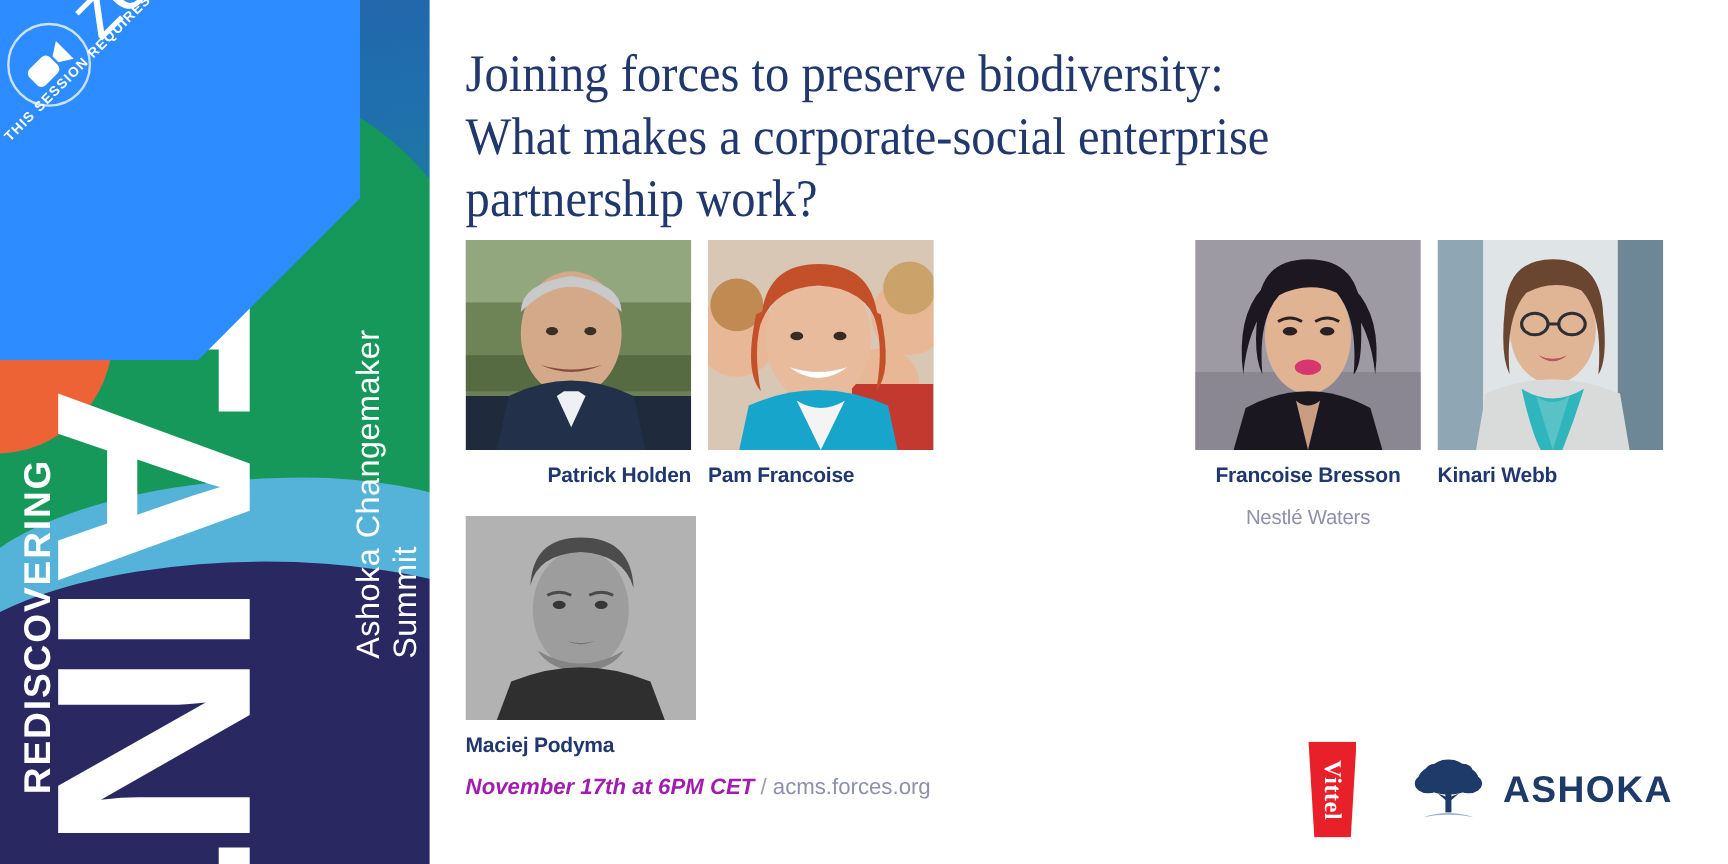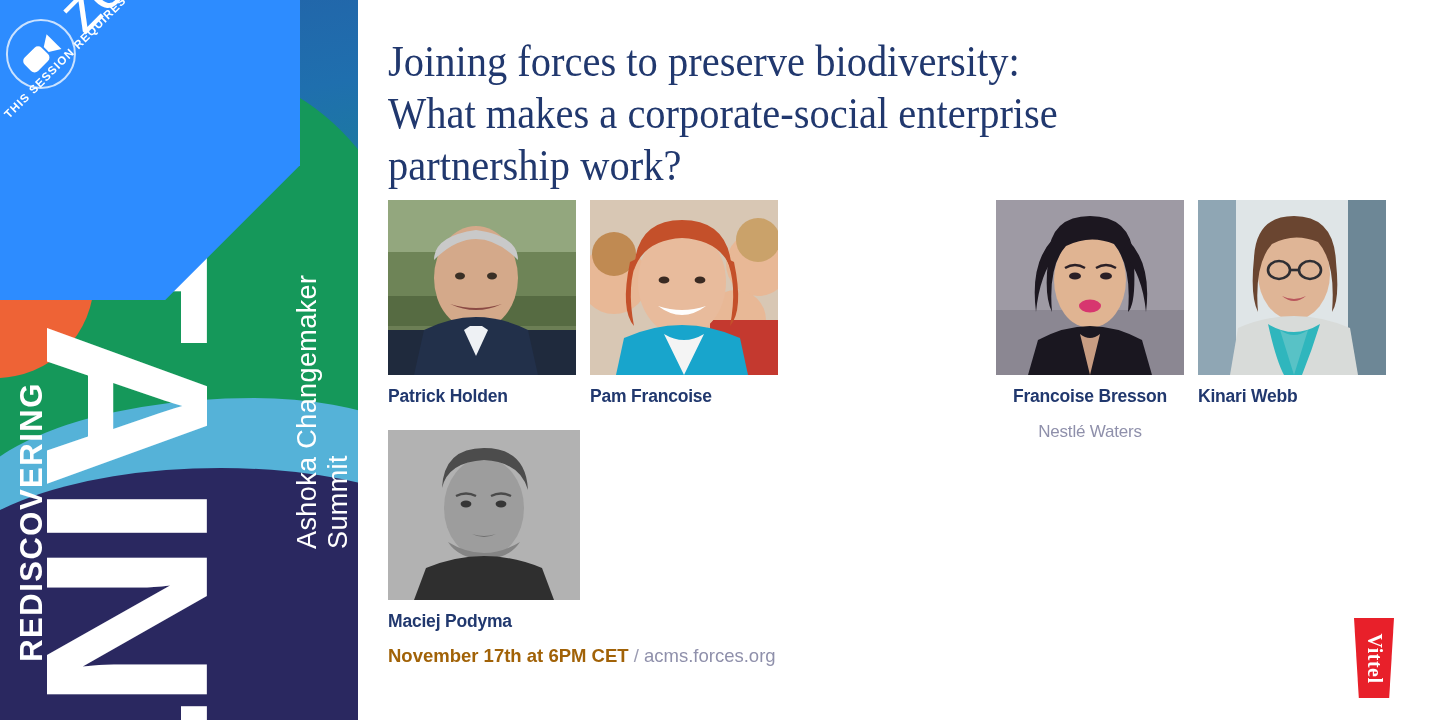--- a/index.html
+++ b/index.html
@@ -226,21 +226,21 @@
     letter-spacing: -0.2px;
     white-space: nowrap;
   }
   #date-line {
     position: absolute;
     left: 30px; top: 645px;
     font-family: "Liberation Sans", sans-serif;
     font-size: 18.5px;
     white-space: nowrap;
   }
-  #date-strong { color: #a16207; font-weight: 700; }
+  #date-strong { color: #a21caf; font-weight: 700; font-style: italic; }
   #date-sep { color: #9b9cb2; font-weight: 400; }
   #date-url { color: #8f90ab; font-weight: 400; }
 
   
   #logos {
     position: absolute;
     right: 26px; bottom: 22px;
     display: flex;
     align-items: center;
     gap: 46px;
@@ -324,21 +324,21 @@
   </div>
 
   <div id="content">
 
     <div id="title">
       <div>Joining forces to preserve biodiversity:</div>
       <div>What makes a corporate-social enterprise</div>
       <div>partnership work?</div>
     </div>
 
-    <div class="speaker" style="left:30px; top:200px;">
+    <div class="speaker" style="left:30px; top:200px;text-align:right;">
       <div class="photo">
         <svg viewBox="0 0 188 175" preserveAspectRatio="none">
           <rect width="188" height="175" fill="#6c7f55"></rect>
           <rect width="188" height="60" fill="#93a77e"></rect>
           <rect y="52" width="188" height="48" fill="#6e8457"></rect>
           <rect y="96" width="188" height="30" fill="#566b42"></rect>
           <path d="M0 130 L188 130 L188 175 L0 175Z" fill="#1f2a3d"></path>
           <ellipse cx="88" cy="78" rx="42" ry="52" fill="#d4a98a"></ellipse>
           <path d="M46 60 Q88 18 130 60 Q130 36 88 30 Q46 36 46 60Z" fill="#c9c9c9"></path>
           <ellipse cx="72" cy="76" rx="5" ry="3.4" fill="#3a3026"></ellipse>
@@ -438,16 +438,33 @@
     </div>
 
     <div id="date-line">
       <span id="date-strong">November 17th at 6PM CET</span><span id="date-sep"> / </span><span id="date-url">acms.forces.org</span>
     </div>
 
     <div id="logos">
       <div id="vittel-logo">
         <span id="vittel-text">Vittel</span>
       </div>
+      <div id="ashoka-logo">
+        <svg width="62" height="54" viewBox="0 0 62 54">
+          <g fill="#1d3a68">
+            <ellipse cx="31" cy="18" rx="25" ry="13"></ellipse>
+            <ellipse cx="14" cy="22" rx="11" ry="8"></ellipse>
+            <ellipse cx="48" cy="22" rx="11" ry="8"></ellipse>
+            <ellipse cx="31" cy="9" rx="13" ry="7"></ellipse>
+            <ellipse cx="20" cy="11" rx="8" ry="5.5"></ellipse>
+            <ellipse cx="43" cy="11" rx="8" ry="5.5"></ellipse>
+            <rect x="28.5" y="24" width="5" height="22"></rect>
+            <path d="M22 30 L29 36 L29 33 Z"></path>
+            <path d="M40 30 L33 36 L33 33 Z"></path>
+          </g>
+          <path d="M10 50 Q31 43 52 50 Q31 46 10 50Z" fill="#9fb4cc"></path>
+        </svg>
+        <span id="ashoka-word">ASHOKA</span>
+      </div>
     </div>
 
   </div>
 </div>
 
 </body></html>

